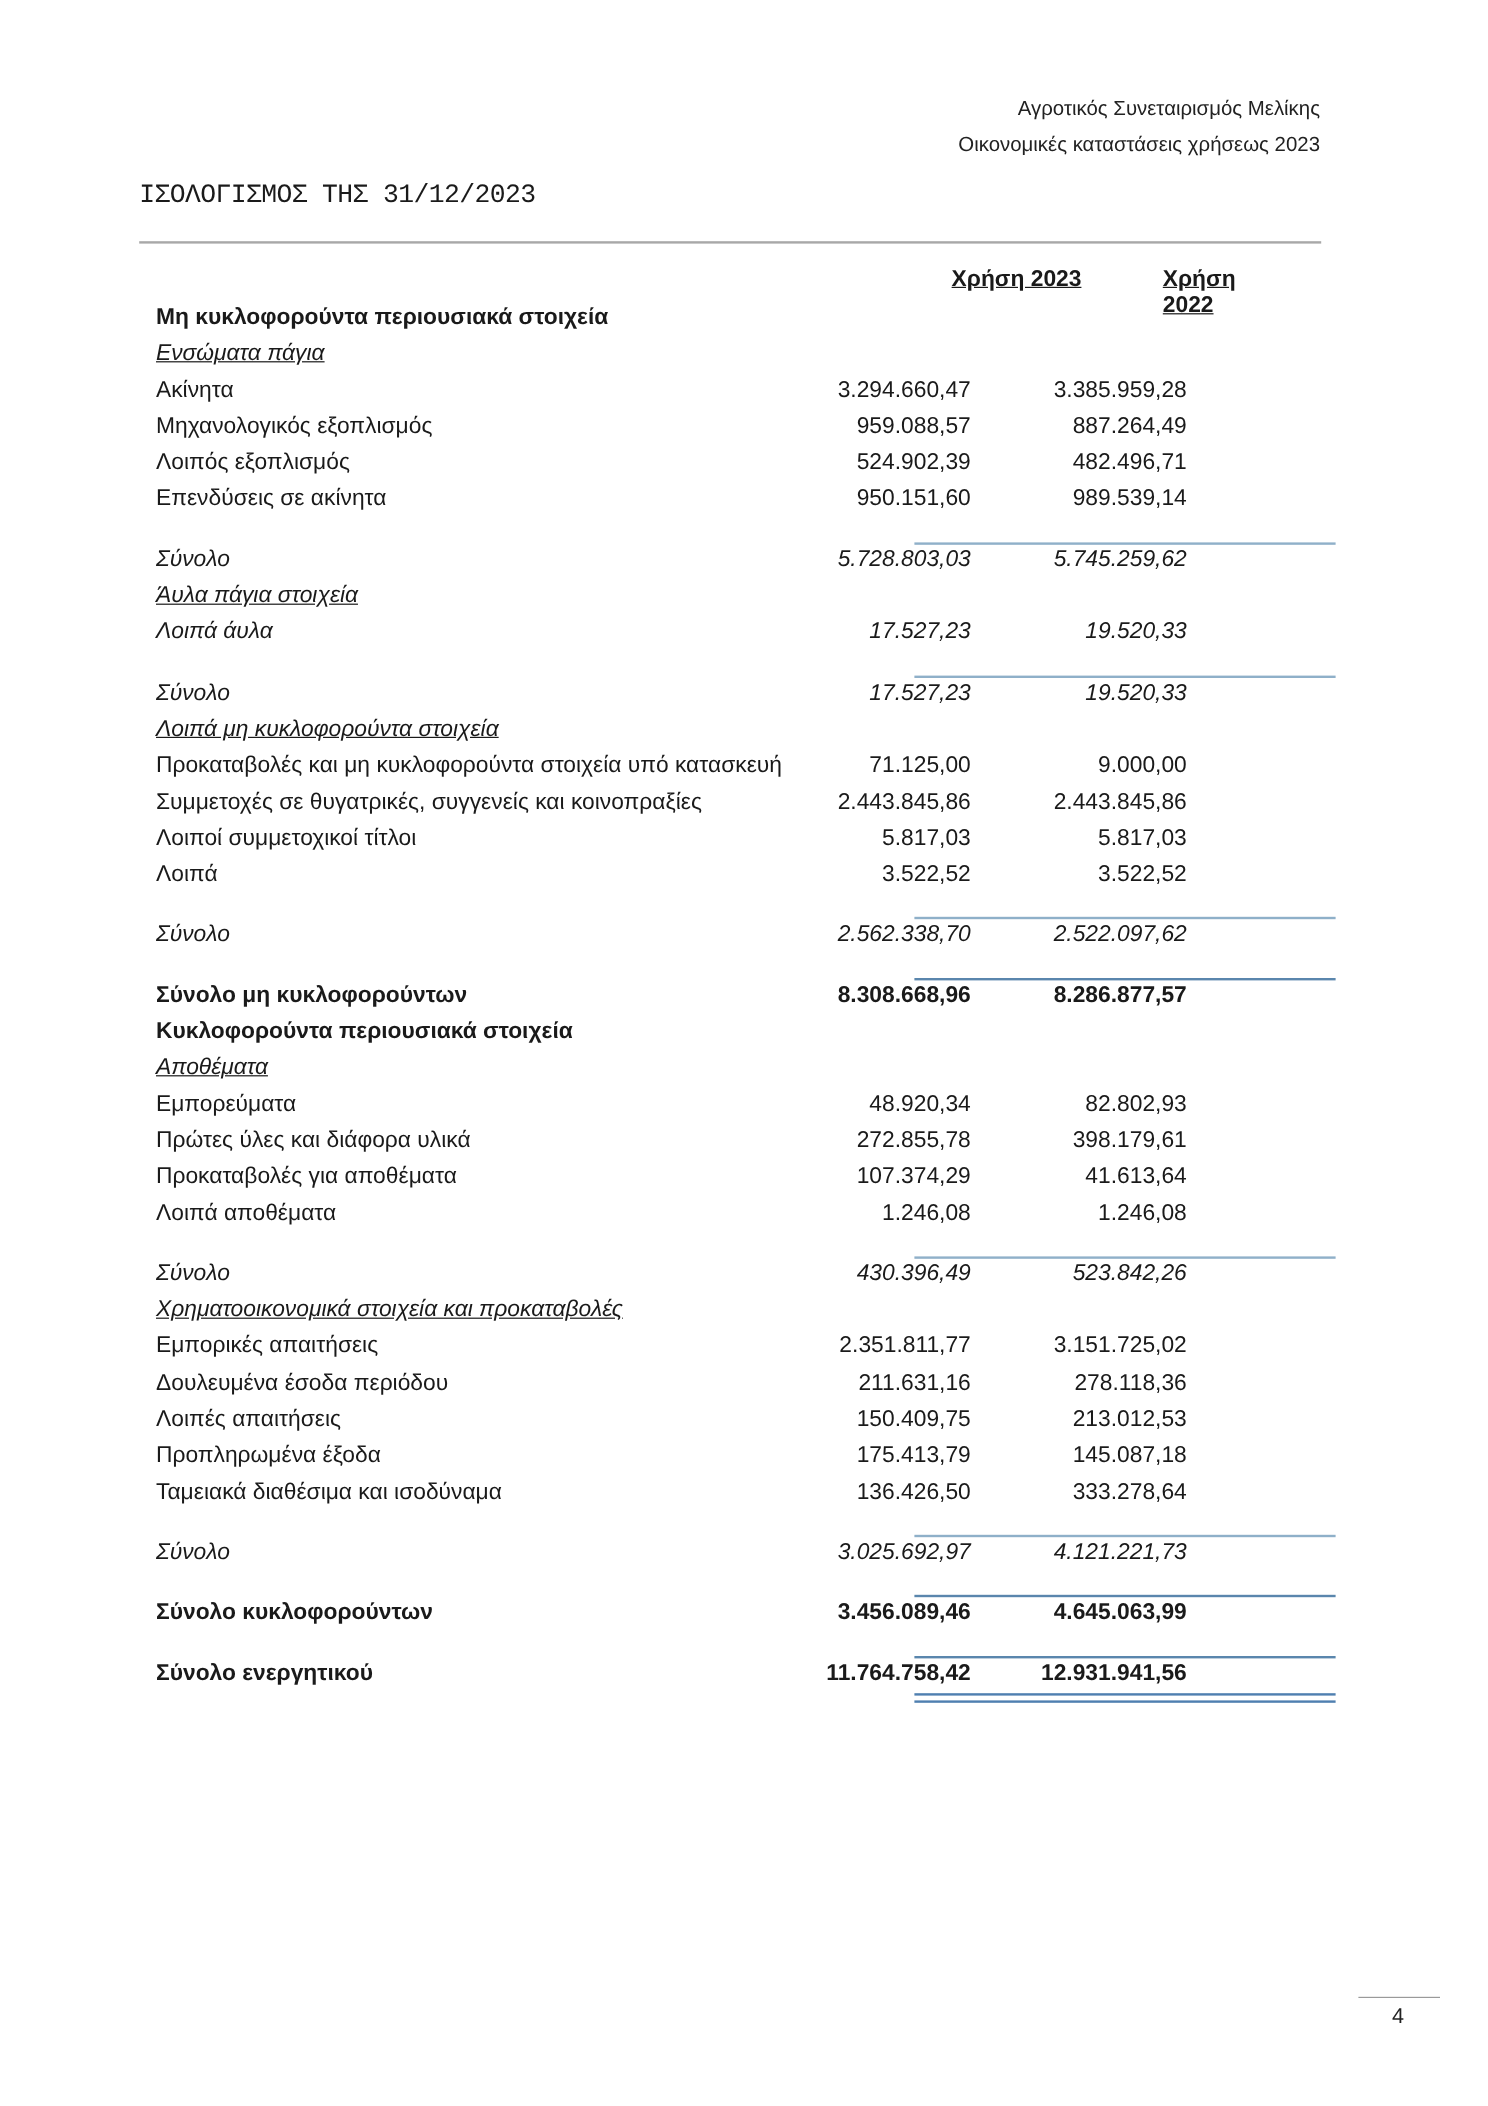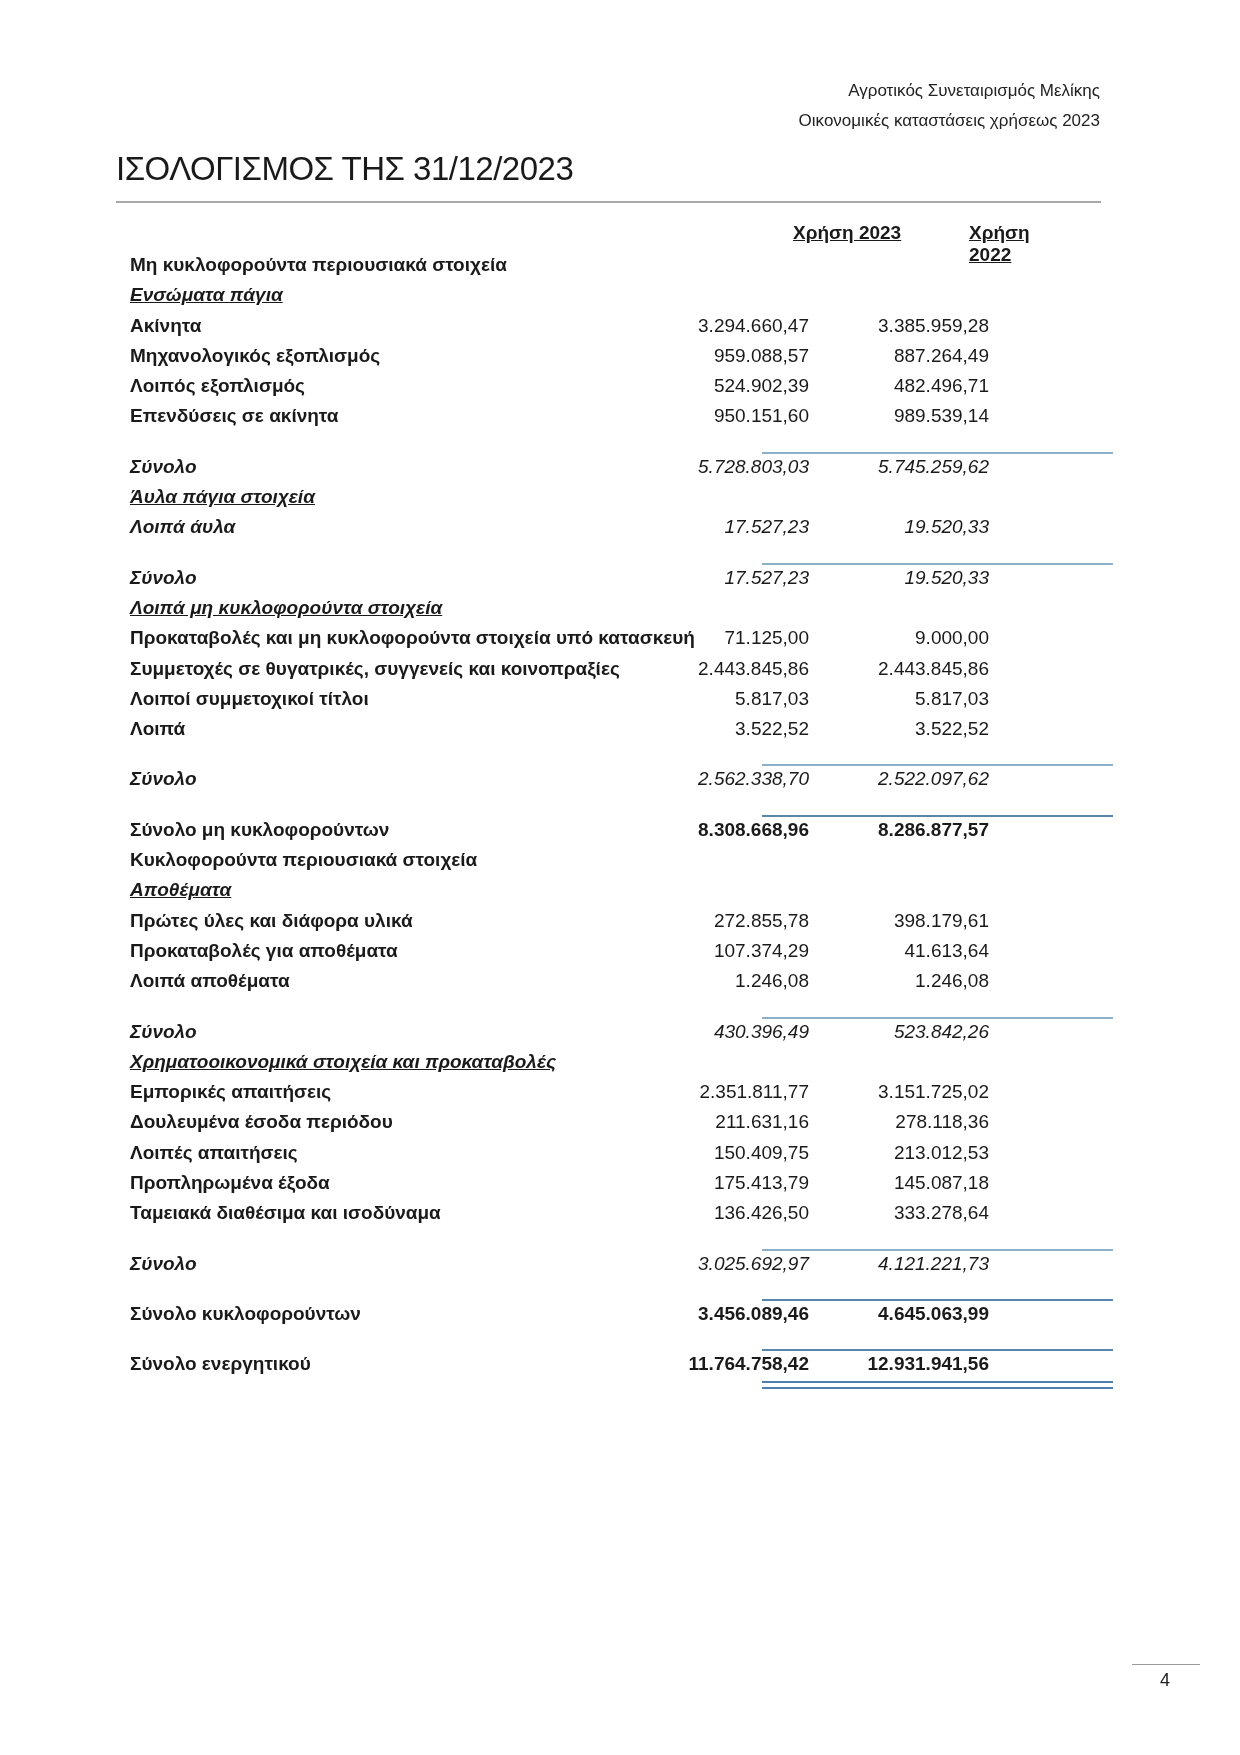--- a/index.html
+++ b/index.html
@@ -1,26 +1,26 @@
 <!DOCTYPE html>
 <html><head>
 <meta charset="utf-8">
 <style>
   html, body { margin: 0; padding: 0; background: #ffffff; }
   body { width: 1240px; height: 1755px; position: relative; font-family: "Liberation Sans", "DejaVu Sans", sans-serif; color: #1a1a1a; overflow: hidden; }
   .header-block { position: absolute; right: 140px; top: 76px; text-align: right; font-size: 17px; line-height: 30px; color: #222; }
-  .page-title { position: absolute; left: 116px; top: 150px; font-size: 33px; letter-spacing: -0.5px; color: #1a1a1a; font-family: Liberation Sans, sans-serif; }
+  .page-title { position: absolute; left: 116px; top: 150px; font-size: 22px; letter-spacing: -0.5px; color: #1a1a1a; font-family: Liberation Mono, monospace; }
   .title-rule { position: absolute; left: 116px; top: 201px; width: 985px; height: 0; border-top: 2px solid #a8a8a8; }
   .col-headers { position: absolute; top: 222px; left: 0; width: 1004px; height: 30px; }
   .col-h { position: absolute; font-weight: bold; font-size: 19px; text-decoration: underline; }
   .col-h.c1 { left: 793px; }
   .col-h.c2 { left: 969px; }
   .rows { position: absolute; top: 250px; left: 0; width: 1124px; }
   .row { position: relative; height: 30.3px; font-size: 19px; line-height: 30px; }
-  .row .label { position: absolute; left: 130px; white-space: nowrap; font-weight: bold; }
+  .row .label { position: absolute; left: 130px; white-space: nowrap; }
   .row .v1 { position: absolute; right: 315px; text-align: right; white-space: nowrap; }
   .row .v2 { position: absolute; right: 135px; text-align: right; white-space: nowrap; }
   .row.heading .label { font-weight: bold; }
   .row.subheading .label { font-style: italic; text-decoration: underline; }
   .row.subtotal .label, .row.subtotal .v1, .row.subtotal .v2 { font-style: italic; }
   .row.italic-item .label, .row.italic-item .v1, .row.italic-item .v2 { font-style: italic; }
   .row.bold-total .label, .row.bold-total .v1, .row.bold-total .v2 { font-weight: bold; }
   .row.line-top::before { content: ""; position: absolute; left: 762px; width: 351px; top: 0; border-top: 2px solid #8fb0c9; }
   .row.gap { margin-top: 20px; }
   .row.bold-total.line-top::before { border-top-color: #5a86ad; }
@@ -134,20 +134,25 @@
       <span class="label">Κυκλοφορούντα περιουσιακά στοιχεία</span>
       <span class="v1"></span>
       <span class="v2"></span>
     </div>
     <div class="row subheading">
       <span class="label">Αποθέματα</span>
       <span class="v1"></span>
       <span class="v2"></span>
     </div>
     <div class="row item">
+      <span class="label">Εμπορεύματα</span>
+      <span class="v1">48.920,34</span>
+      <span class="v2">82.802,93</span>
+    </div>
+    <div class="row item">
       <span class="label">Πρώτες ύλες και διάφορα υλικά</span>
       <span class="v1">272.855,78</span>
       <span class="v2">398.179,61</span>
     </div>
     <div class="row item">
       <span class="label">Προκαταβολές για αποθέματα</span>
       <span class="v1">107.374,29</span>
       <span class="v2">41.613,64</span>
     </div>
     <div class="row item">

